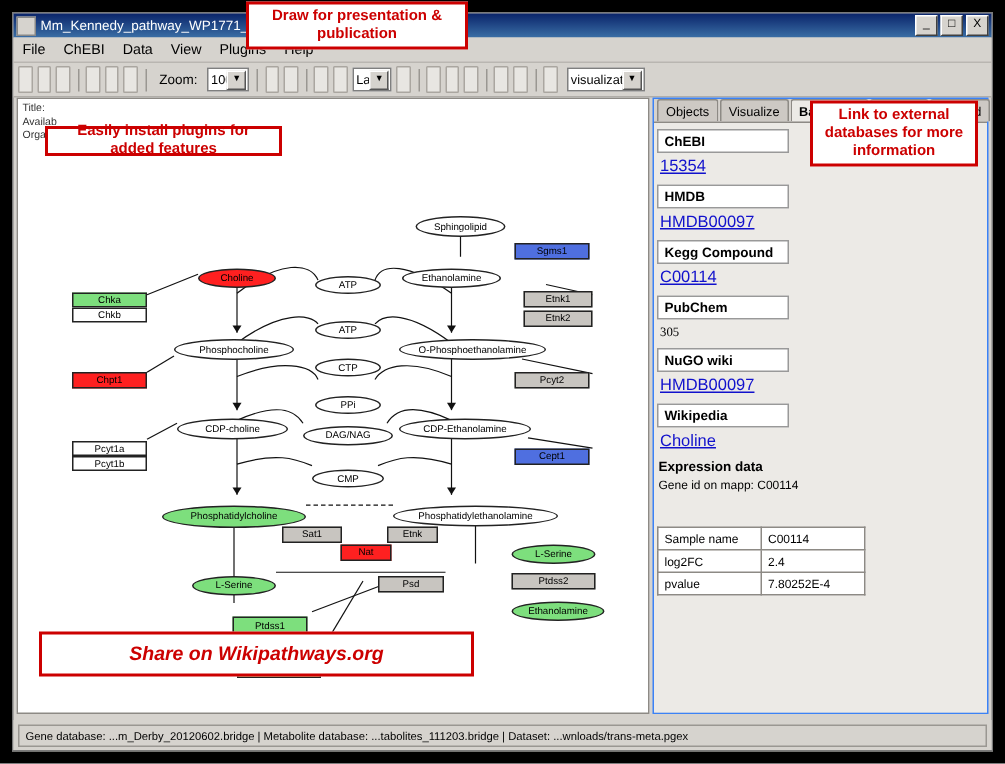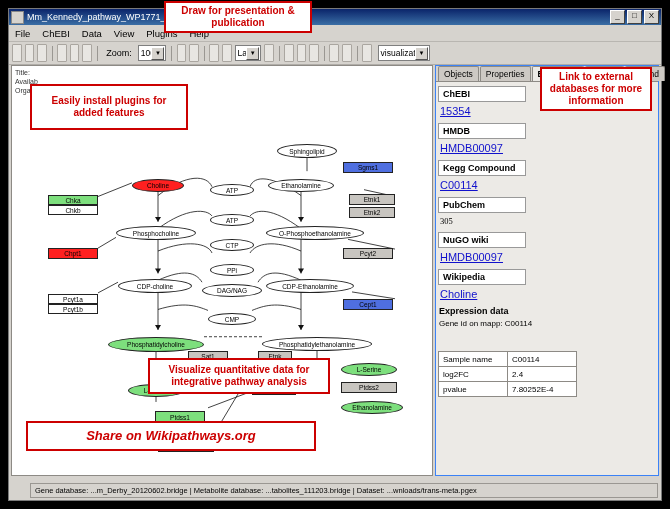--- a/index.html
+++ b/index.html
@@ -45,21 +45,21 @@
   .lnk{color:#1111cc;text-decoration:underline;font-size:11px;display:block;margin:0 0 6px 2px;}
   .plain{font-size:8.5px;margin:0 0 6px 2px;font-family:Liberation Serif, serif;}
   .exprhdr{font-weight:bold;font-size:9px;margin:4px 0 3px 1px;}
   .genetxt{font-size:8px;margin:0 0 2px 1px;}
   table.expr{border-collapse:collapse;font-size:8px;margin-top:23px;}
   table.expr td{border:1px solid #8d8a85;background:#fff;padding:1px 4px;height:12px;}
   table.expr td.k{width:60px;}
   table.expr td.v{width:60px;}
 
   
-  .statusbar{position:absolute;left:0;right:0;bottom:0;height:20px;background:#d6d3ce;display:flex;align-items:center;padding:0 3px;margin-left:18px;}
+  .statusbar{position:absolute;left:0;right:0;bottom:0;height:20px;background:#d6d3ce;display:flex;align-items:center;padding:0 3px;}
   .statuscell{border:1px solid #9a9792;background:#d6d3ce;font-size:7.5px;padding:2px 4px;flex:1;white-space:nowrap;overflow:hidden;}
 
   
   .node{position:absolute;box-sizing:border-box;font-size:6.5px;display:flex;align-items:center;justify-content:center;text-align:center;line-height:7px;}
   .ell{border:1px solid #222;border-radius:50%;background:#fff;}
   .rect{border:1px solid #222;background:#c8c5c0;}
   .green{background:#7ddf7d;}
   .red{background:#ff2020;}
   .blue{background:#4f6fe0;}
   .grey{background:#c8c5c0;}
@@ -291,29 +291,28 @@
             <span>Psd</span>
           </div>
           <div class="node rect green" style="left: 143px; top: 345px; width: 50px; height: 12px;">
             <span>Ptdss1</span>
           </div>
           <div class="node rect yellow" style="left: 146px; top: 370px; width: 56px; height: 16px;">
             <span>Ptdser</span>
           </div>
         </div>
 
-      <div class="callout" style="left:18px;top:18px;width:158px;height:46px;">Easily install plugins for added features</div>
-      <div class="callout" style="left:136px;top:292px;width:182px;height:36px;">Visualize quantitative data  for integrative pathway analysis</div>
+      <div class="callout" style="left:18px;top:18px;width:158px;height:20px;">Easily install plugins for added features</div>
       <div class="callout big" style="left:14px;top:355px;width:290px;height:30px;">Share on Wikipathways.org</div>
     </div>
 
     <div class="sidepanel">
       <div class="tabs">
         <div class="tab">Objects</div>
-        <div class="tab">Properties</div>
+        <div class="tab">Visualize</div>
         <div class="tab active">Backpage</div>
         <div class="tab">Search</div>
         <div class="tab">Legend</div>
       </div>
       <div class="panelbody">
         <div class="secbox">ChEBI</div>
         <a class="lnk" href="#">15354</a>
 
         <div class="secbox">HMDB</div>
         <a class="lnk" href="#">HMDB00097</a>

